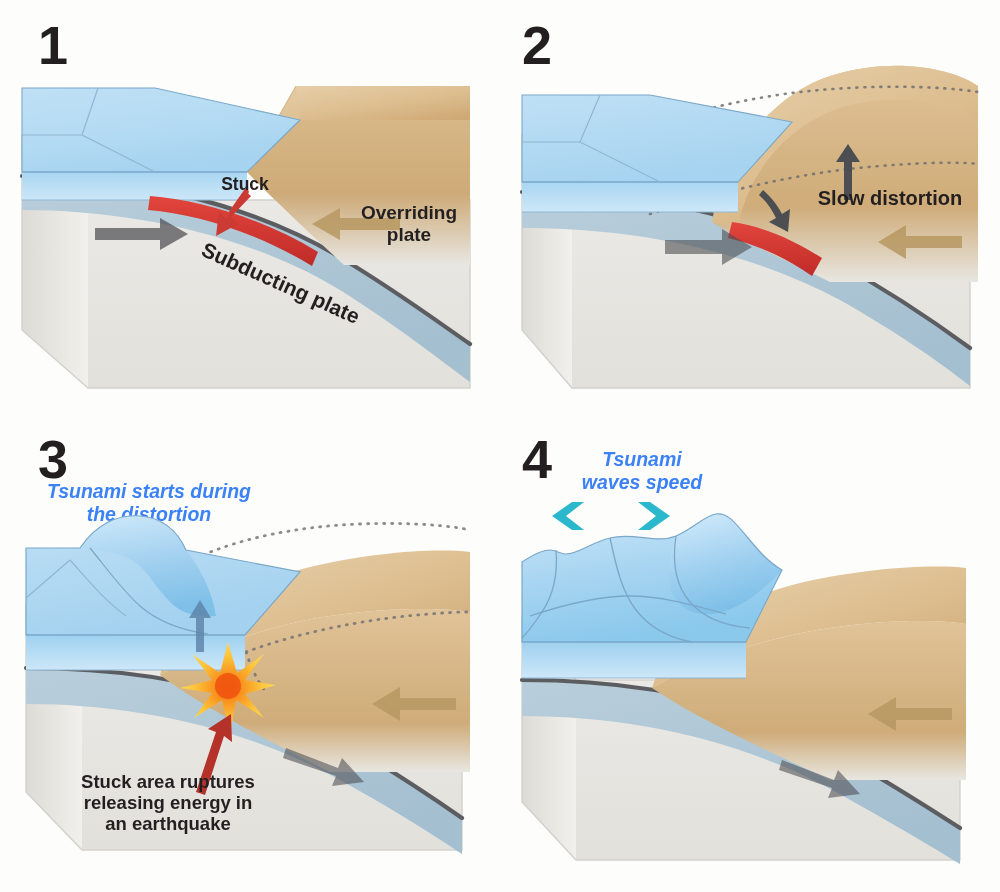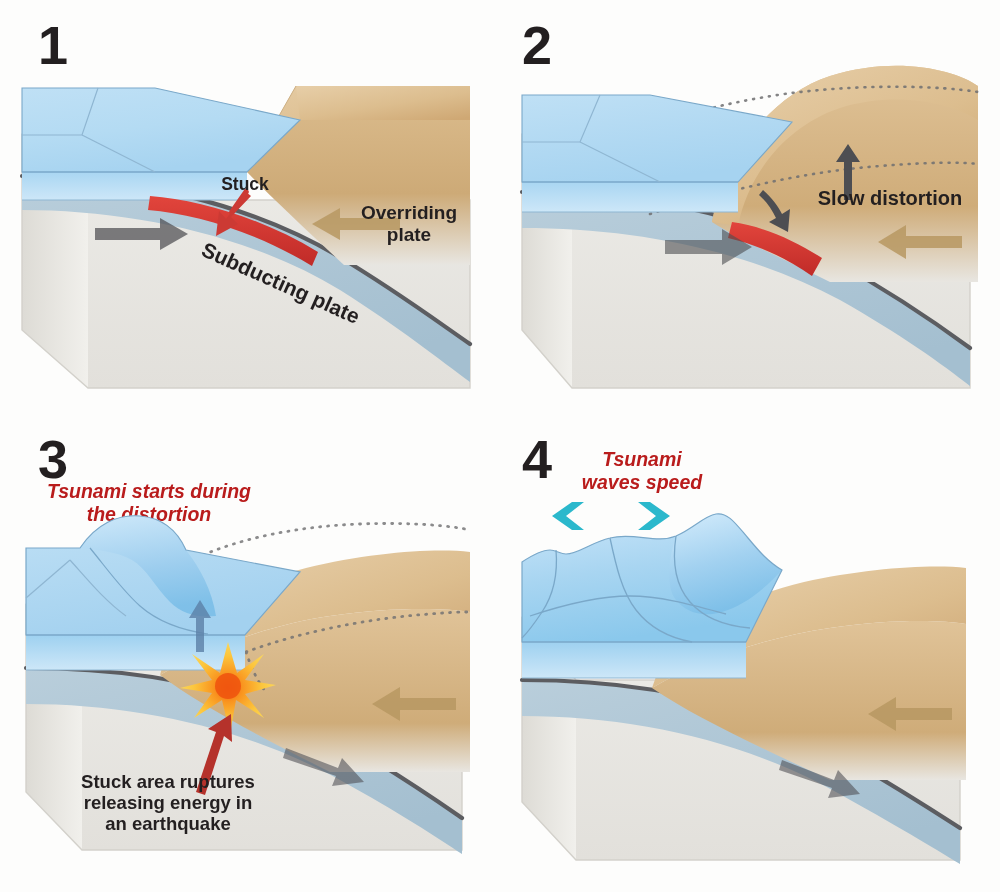--- a/index.html
+++ b/index.html
@@ -43,21 +43,21 @@
   #panel-3 .panel-number { left: 38px; top: 12px; }
   #panel-4 .panel-number { left: 22px; top: 12px; }
 
   .panel-caption {
     position: absolute;
     font-weight: bold;
     font-style: italic;
     font-size: 19.5px;
     line-height: 1.18;
     text-align: center;
-    color: #b91c1c;
+    color: #3b82f6;
     white-space: pre-line;
   }
   #caption-3 { left: 18px; top: 60px; width: 262px; }
   #caption-4 { left: 42px; top: 28px; width: 200px; }
 
   .svg-stage {
     position: absolute;
     left: 0; top: 0;
     width: 500px;
     height: 100%;

